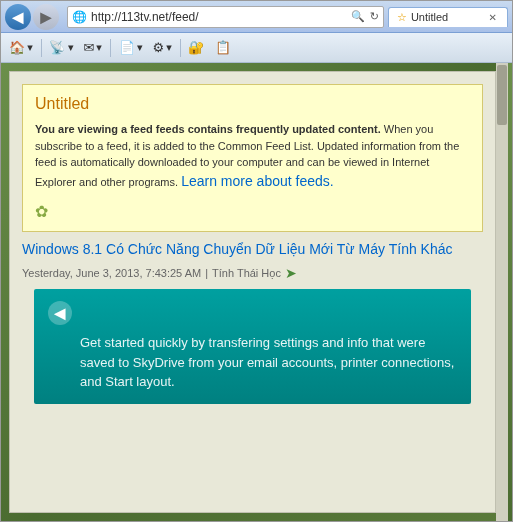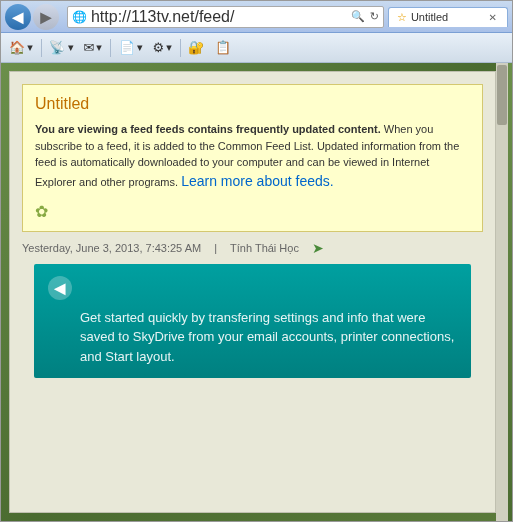--- a/index.html
+++ b/index.html
@@ -73,21 +73,21 @@
       margin: 0 4px;
     }
 
     .page-icon {
       font-size: 12px;
       margin-right: 4px;
       color: #e8a000;
     }
 
     .address-text {
-      font-size: 16px;
+      font-size: 12px;
       color: #333;
       flex: 1;
     }
 
     .address-icons {
       display: flex;
       align-items: center;
       gap: 3px;
     }
 
@@ -255,21 +255,21 @@
       display: block;
       margin-bottom: 6px;
       font-weight: normal;
     }
 
     .article-meta {
       font-size: 11px;
       color: #666;
       display: flex;
       align-items: center;
-      gap: 13px;
+      gap: 4px;
       margin-bottom: 8px;
     }
 
     .meta-arrow {
       color: #4a8a3a;
       font-size: 14px;
     }
 
     
     .skydrive-banner {
@@ -402,20 +402,21 @@
           <strong>You are viewing a feed feeds contains frequently updated content.</strong>
           <span> When you subscribe to a feed, it is added to the Common Feed List. Updated information from the feed is automatically downloaded to your computer and can be viewed in Internet Explorer and other programs.</span>
           <a href="#" class="feed-link">Learn more about feeds.</a>
         </div>
         <div class="subscribe-link">
           <span class="subscribe-icon">✿</span>
         </div>
       </div>
 
       <div class="feed-article">
+        <a href="#" class="article-title">Windows 8.1 Có Chức Năng Chuyển Dữ Liệu Mới Từ Máy Tính Khác</a>
         <div class="article-meta">
           <span>Yesterday, June 3, 2013, 7:43:25 AM</span>
           <span> | </span>
           <span>Tính Thái Học</span>
           <span class="meta-arrow">➤</span>
         </div>
 
         <div class="skydrive-banner">
           <div class="banner-header">
             <div class="banner-back-icon">◀</div>

